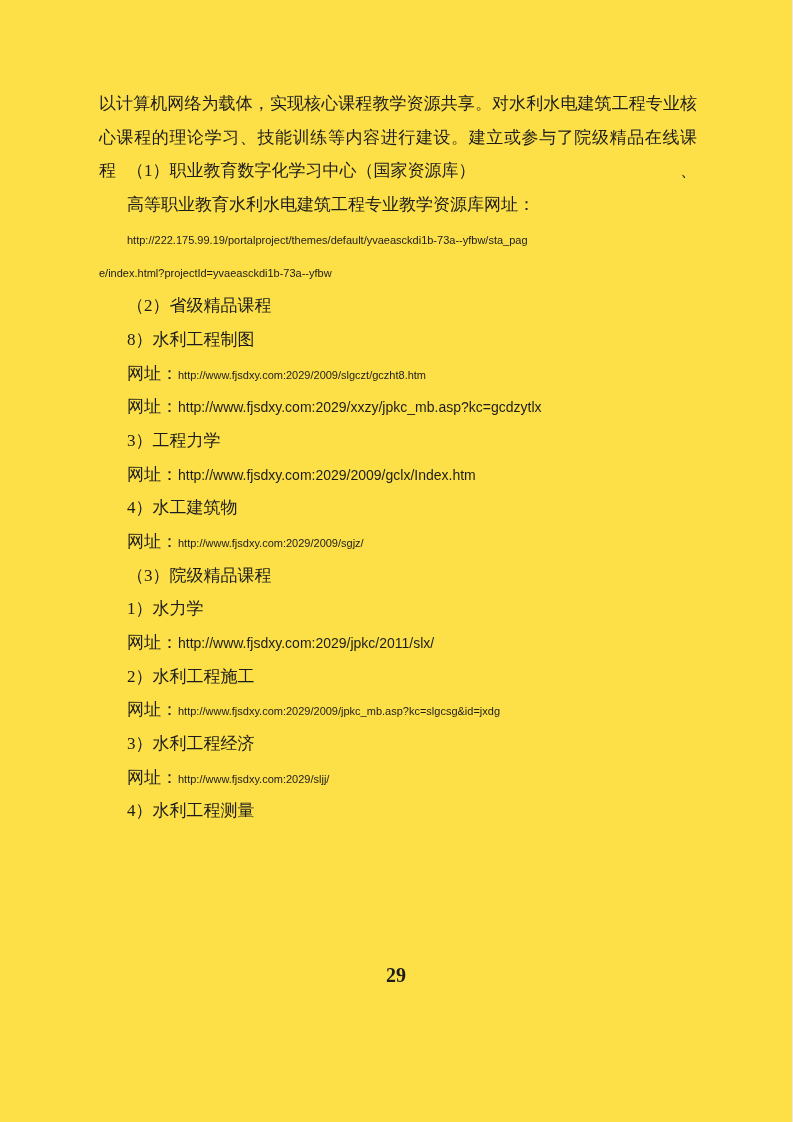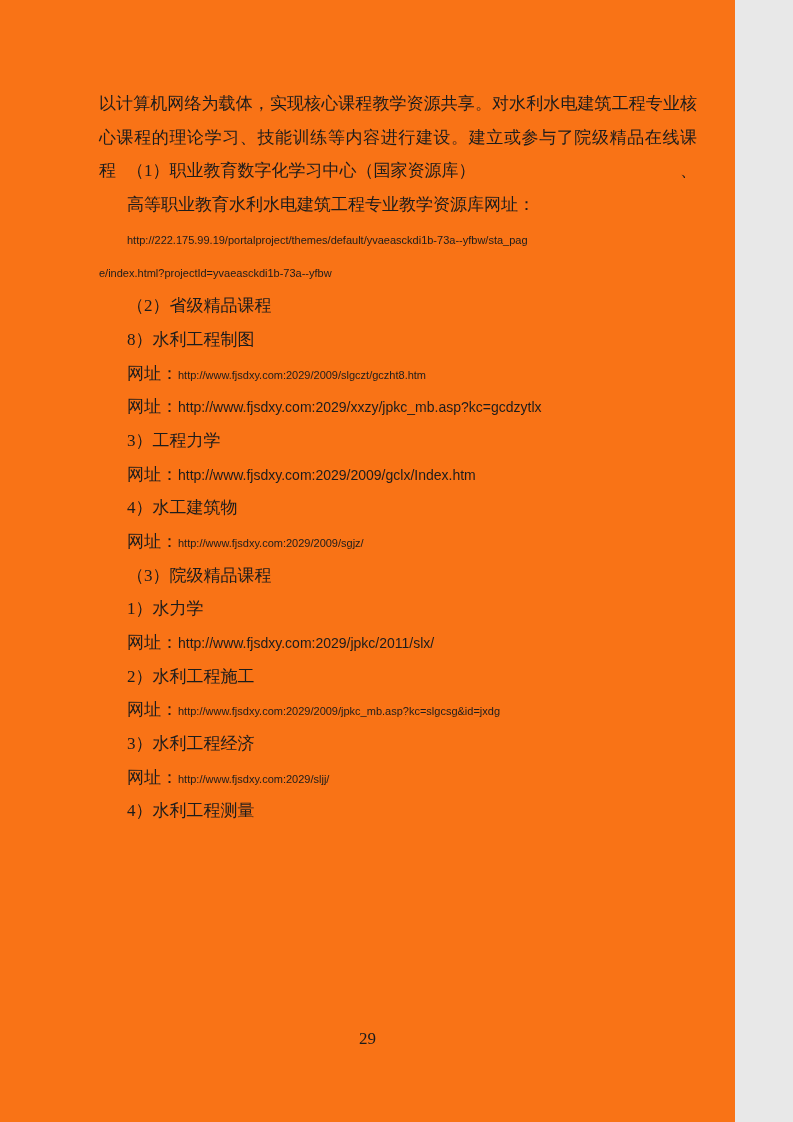--- a/index.html
+++ b/index.html
@@ -2,27 +2,26 @@
 <html><head>
 <meta charset="utf-8">
 <style>
   html, body {
     margin: 0;
     padding: 0;
     background: #e8e8e8;
   }
   .page {
     position: relative;
-    width: 707px;
+    width: 792px;
     height: 1122px;
-    background: #f97316;
+    background: #fde047;
     overflow: hidden;
     font-family: "Liberation Serif", "DejaVu Serif", serif;
     color: #1c1c1c;
-    padding-left: 28px;
   }
   .content {
     position: absolute;
     left: 99px;
     top: 87px;
     width: 598px;
   }
   .line {
     height: 33.7px;
     line-height: 33.7px;
@@ -45,27 +44,28 @@
   .run-la {
     font-family: Liberation Sans, sans-serif;
     font-size: 11px;
   }
   .run-mo {
     font-family: Liberation Sans, sans-serif;
     font-size: 14px;
   }
   .footer {
     position: absolute;
-    top: 1029px;
+    top: 965px;
     left: 0;
     width: 100%;
     text-align: center;
-    font-size: 17px;
+    font-size: 20px;
     line-height: 20px;
     color: #1c1c1c;
+    font-weight: bold;
   }
 </style>
 </head>
 <body>
 
 <div class="page">
   <div class="content">
       <div class="line justify"><span class="run-cn">以计算机网络为载体，实现核心课程教学资源共享。对水利水电建筑工程专业核</span></div>
       <div class="line justify"><span class="run-cn">心课程的理论学习、技能训练等内容进行建设。建立或参与了院级精品在线课程、</span></div>
       <div class="line indent"><span class="run-cn">（1）职业教育数字化学习中心（国家资源库）</span></div>

